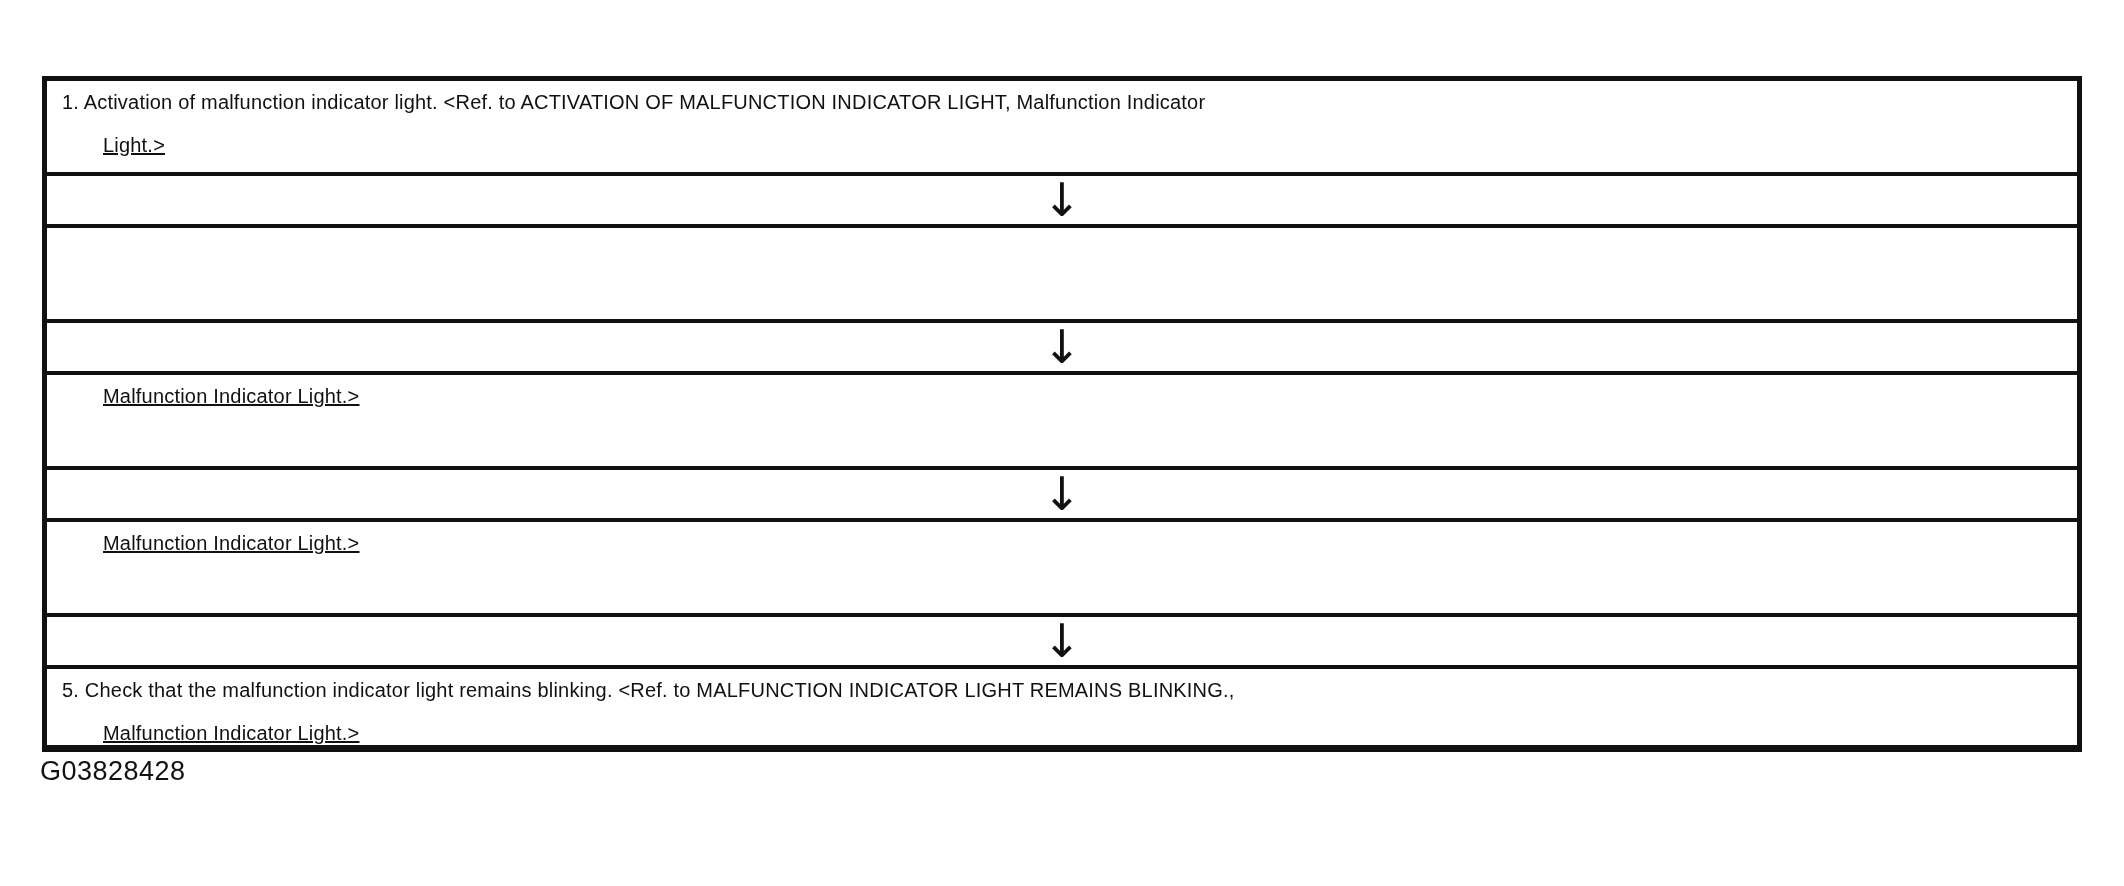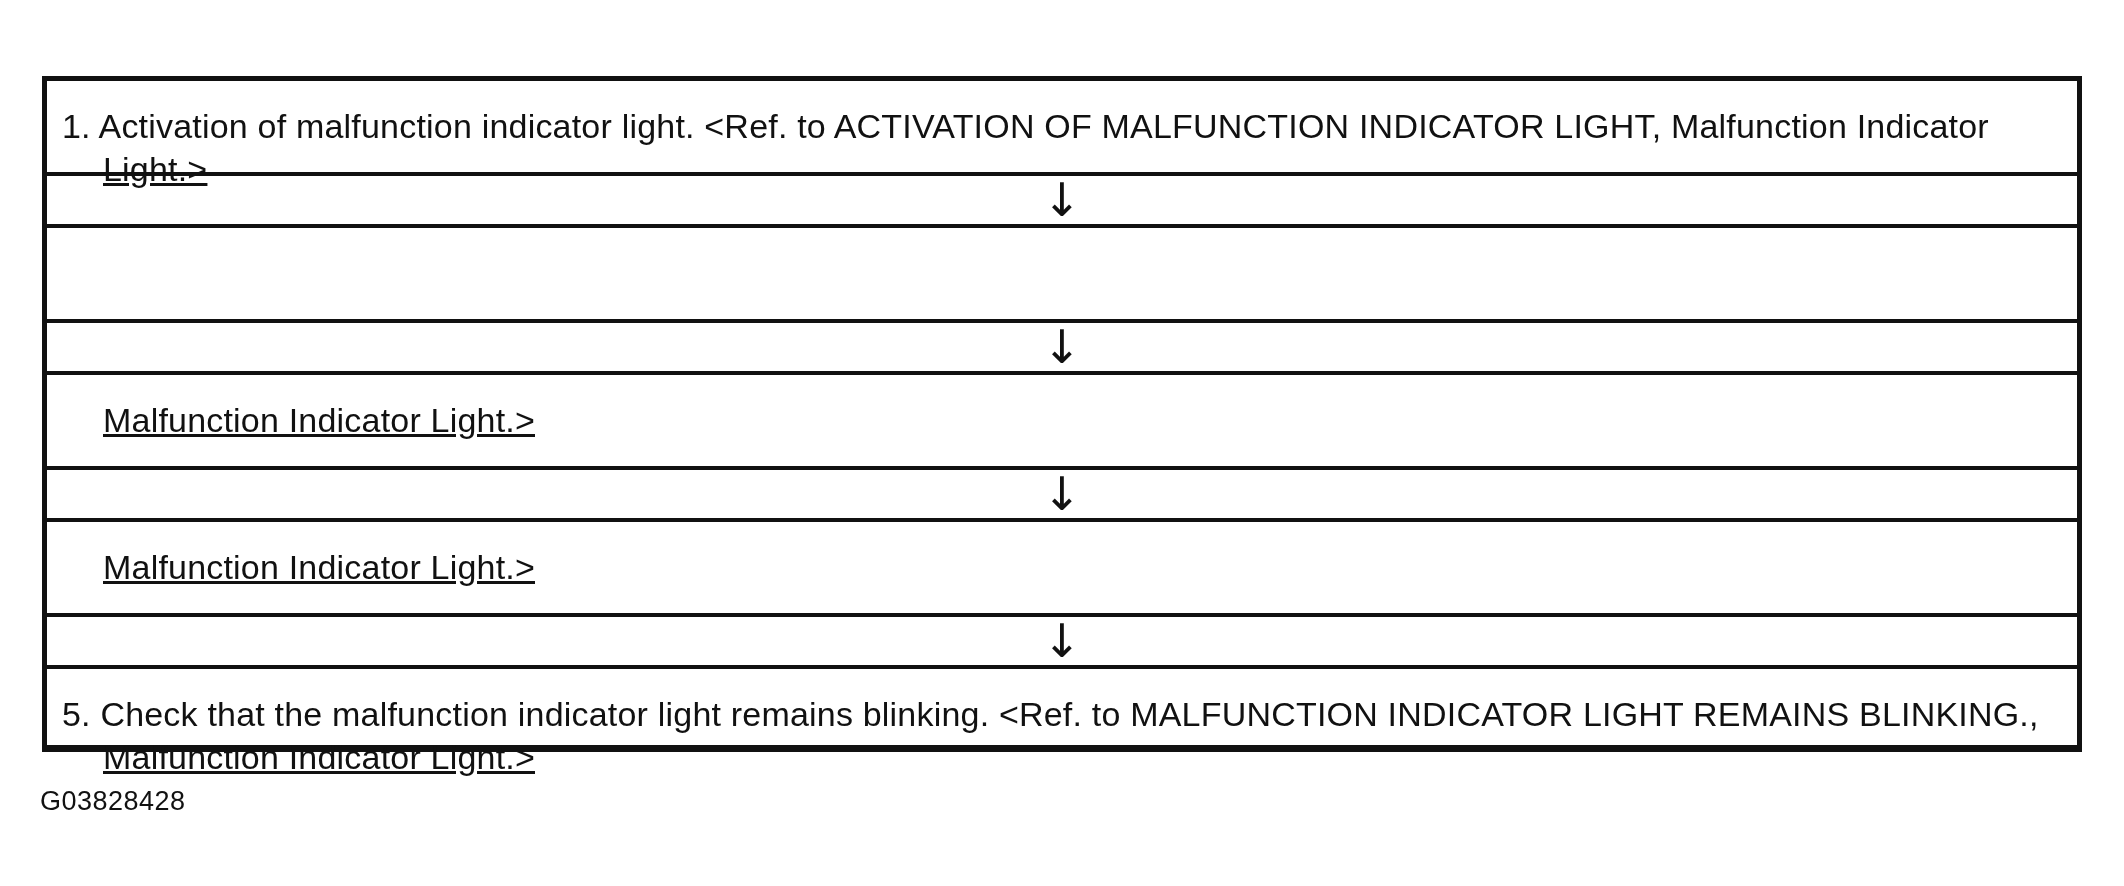--- a/index.html
+++ b/index.html
@@ -27,22 +27,22 @@
     width: 2040px;
     box-sizing: border-box;
     border: 5px solid #111111;
     border-bottom-width: 7px;
     background: #ffffff;
   }
   .step-row {
     box-sizing: border-box;
     height: 95px;
     border-bottom: 4px solid #111111;
-    padding: 24px 10px 0 15px;
-    font-size: 34px;
+    padding: 0 10px 0 15px;
+    font-size: 20px;
     line-height: 43px;
     letter-spacing: 0.2px;
   }
   .step-row.last {
     border-bottom: none;
     height: 76px;
   }
   .arrow-row {
     box-sizing: border-box;
     height: 52px;
@@ -59,21 +59,21 @@
   .line {
     white-space: nowrap;
   }
   .line.cont {
     margin-left: 41px;
     text-decoration: underline;
   }
   .figure-id {
     position: absolute;
     left: 40px;
-    top: 786px;
+    top: 756px;
     font-size: 27px;
     letter-spacing: 0.5px;
     color: #111111;
   }
 </style>
 </head>
 <body>
 
 <div class="page">
   <div class="flowchart">

